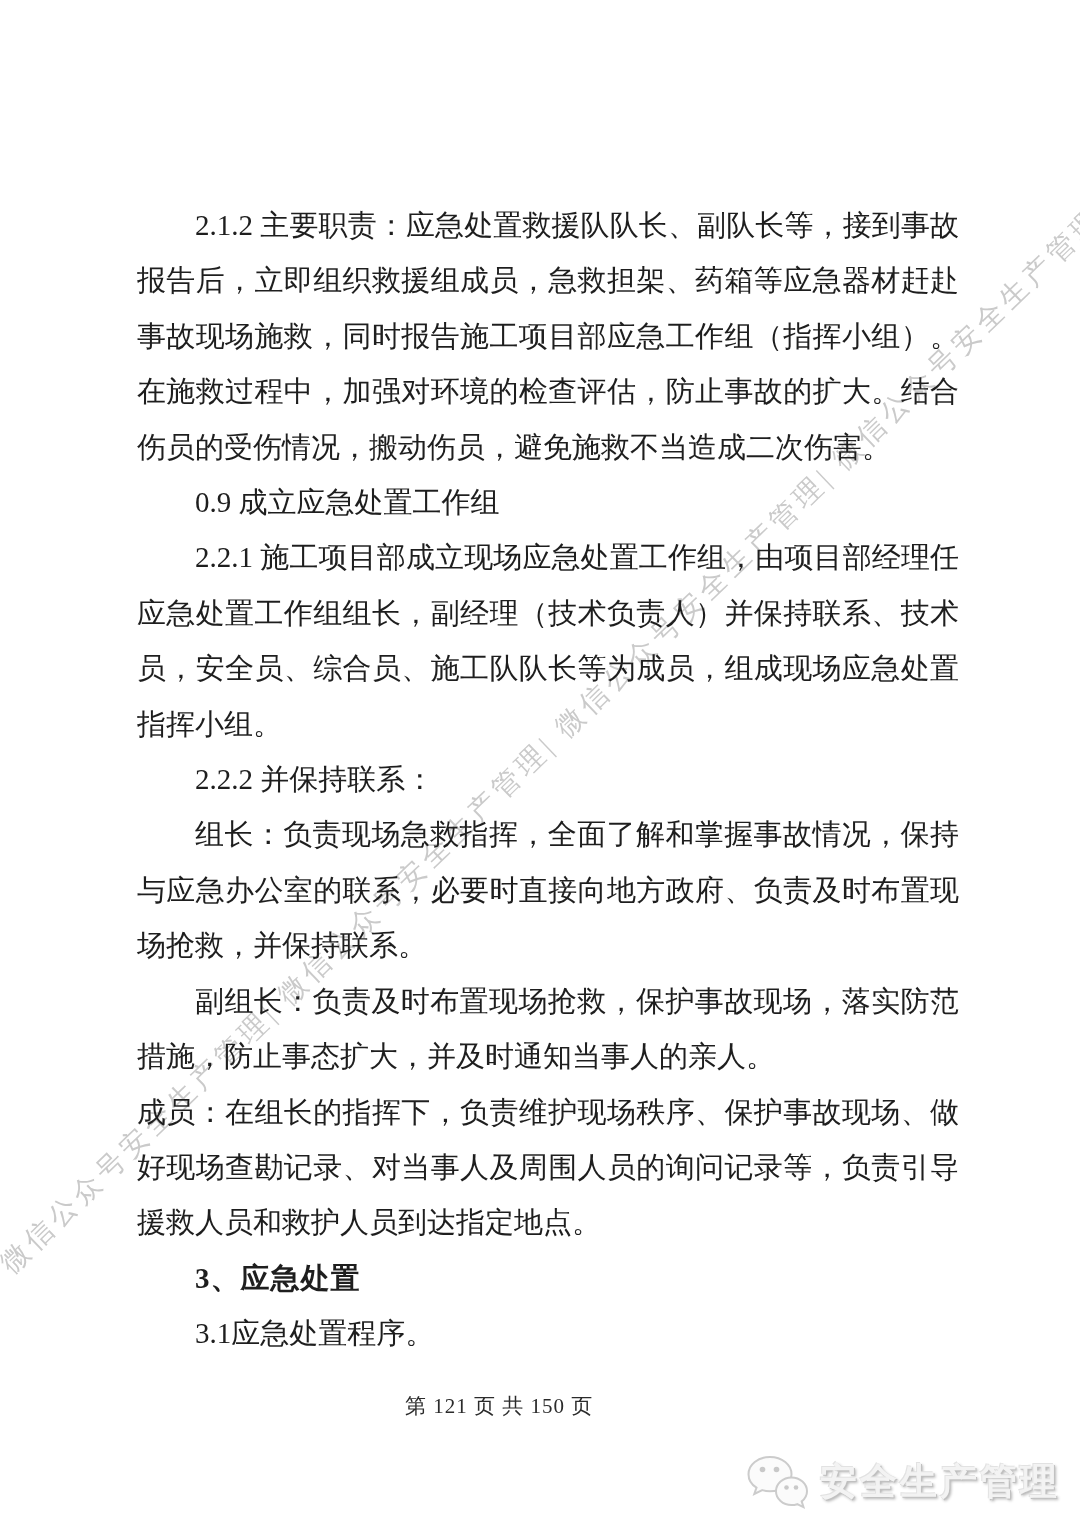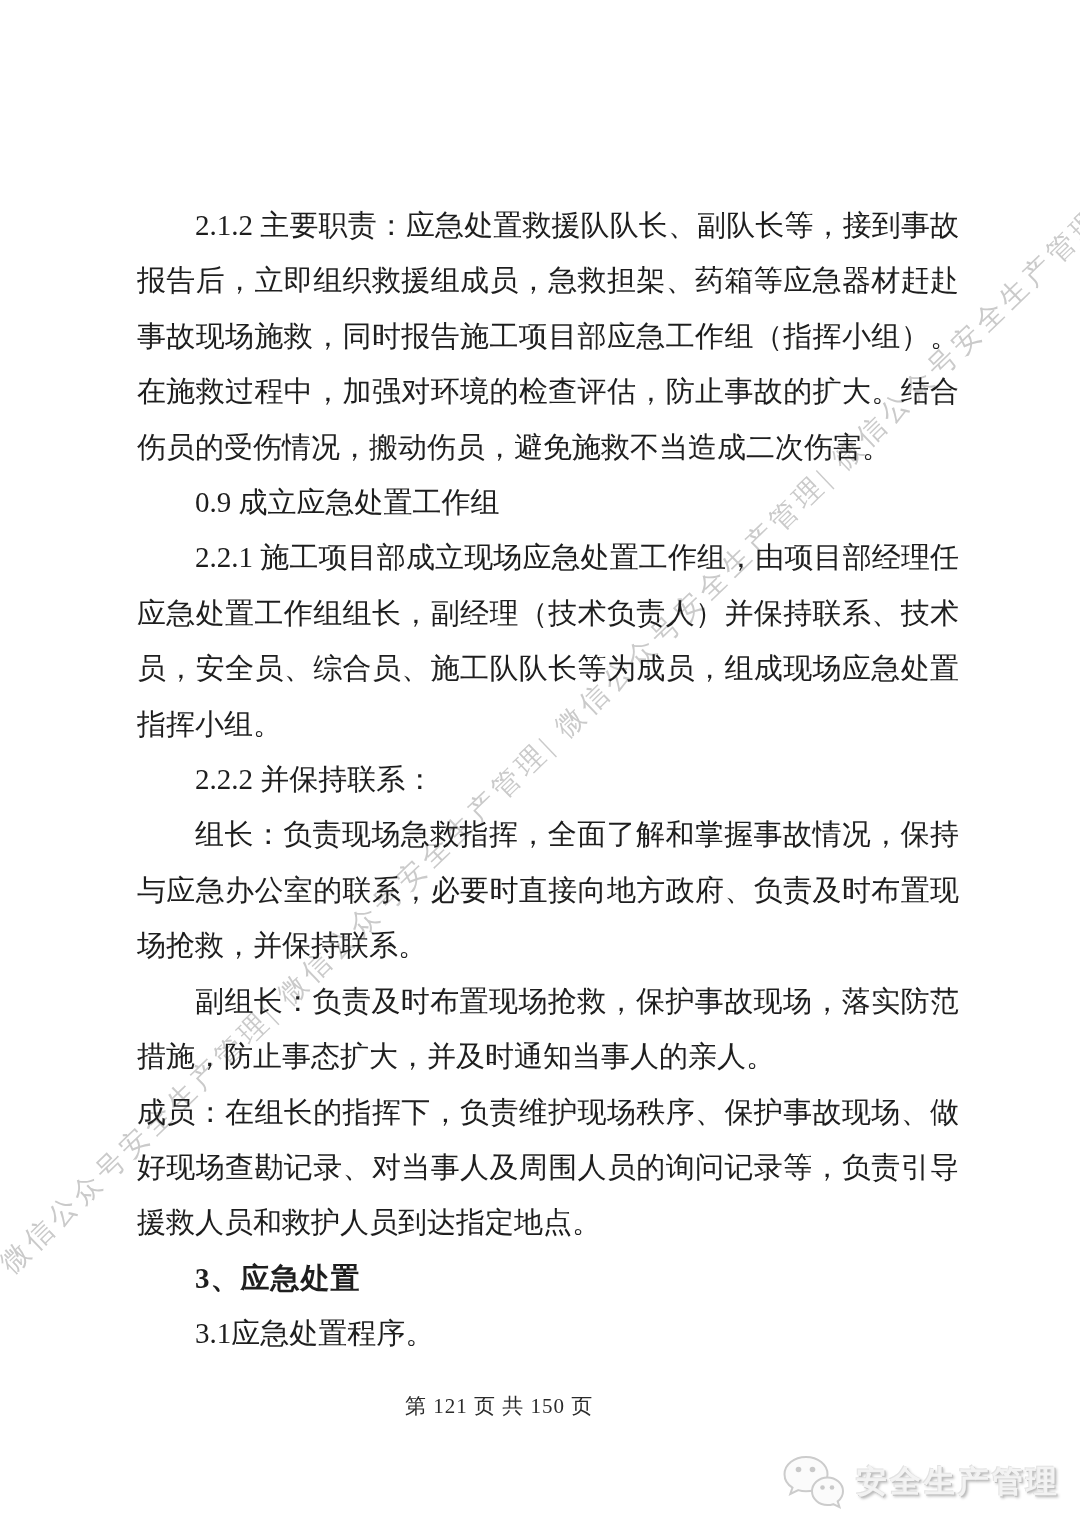--- a/index.html
+++ b/index.html
@@ -70,21 +70,21 @@
     right: 20px;
     top: 1454px;
     display: flex;
     align-items: center;
     gap: 10px;
     z-index: 2;
   }
   .brand-text {
     font-family: "Liberation Sans", "DejaVu Sans", sans-serif;
     font-weight: bold;
-    font-size: 31px;
+    font-size: 37px;
     letter-spacing: 3px;
     color: #f3f3f3;
     text-shadow:
       -1px -1px 0 #e2e2e2,
        1px  1px 0 #c0c0c0,
        2px  2px 3px #b5b5b5;
   }
   .wechat-icon { display: block; }
 </style>
 </head>

